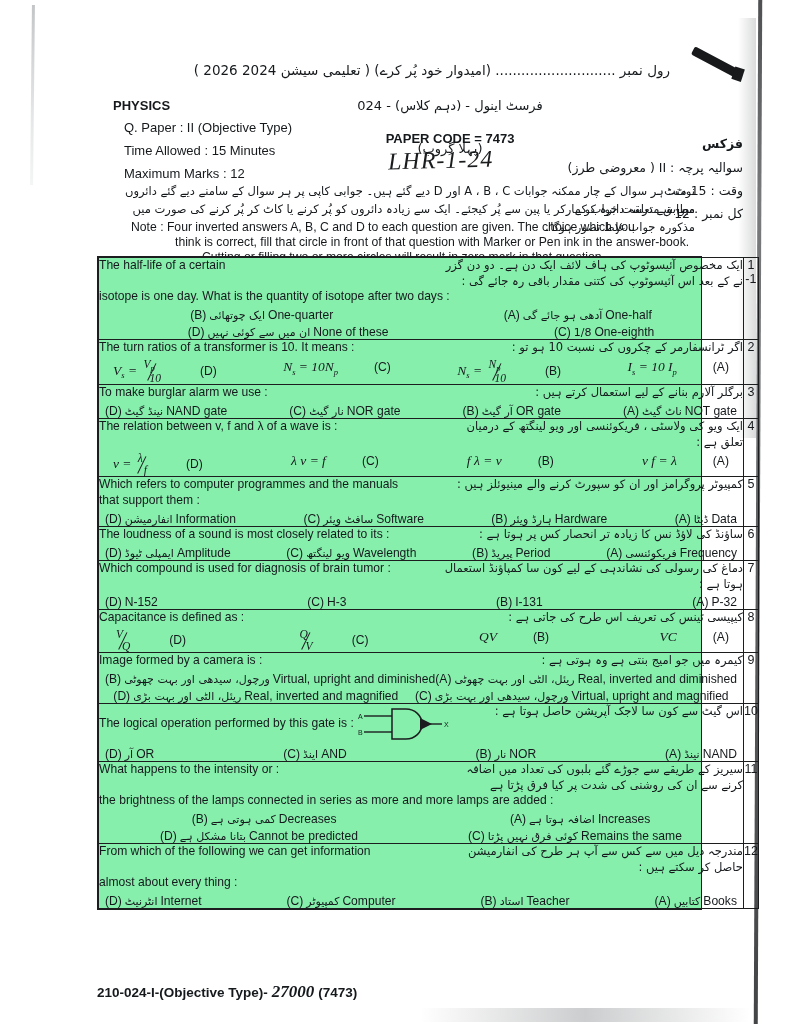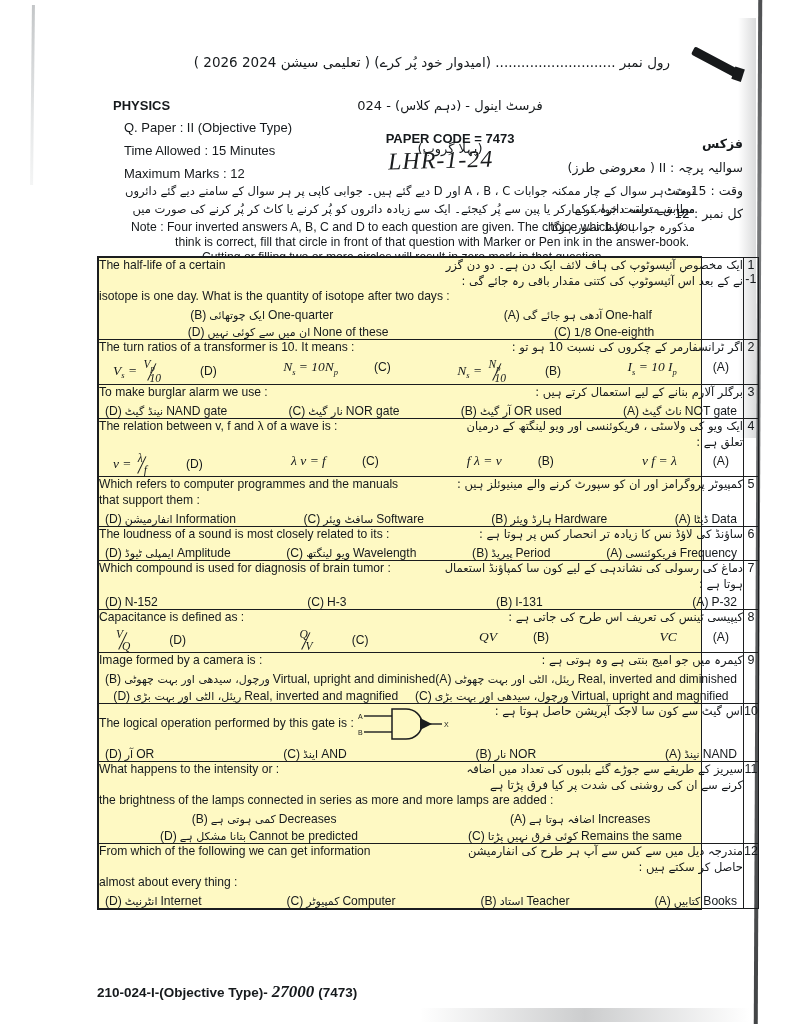--- a/index.html
+++ b/index.html
@@ -62,21 +62,21 @@
     width: 10px; height: 13px;
     background: #17191b;
     transform: rotate(-10deg);
   }
 
   
   .header { position: absolute; left: 0; top: 0; width: 791px; }
 
   .rollno-line {
     position: absolute;
-    left: 150px; top: 54px;
+    left: 150px; top: 62px;
     width: 520px;
     text-align: right;
     font-size: 13.5px;
     direction: rtl;
     white-space: nowrap;
   }
   .urdu { font-family: "DejaVu Sans", sans-serif; }
   .hdr-left {
     position: absolute;
     font-size: 13px;
@@ -133,21 +133,21 @@
   .note-eng .lbl { }
   .note-center { text-align: center; }
 
   
   .qtable {
     position: absolute;
     left: 97px; top: 256px;
     width: 603px;
     border: 1.6px solid #1b1d1f;
     border-collapse: collapse;
-    background: #fef9c3;
+    background: #86efac;
   }
   .qtable table { border-collapse: collapse; width: 100%; }
   .qtable td {
     border: 1.3px solid #1b1d1f;
     vertical-align: top;
     padding: 0;
   }
   .qnum {
     width: 28px;
     text-align: center;
@@ -370,21 +370,21 @@
             </div>
             <div class="opts">
               <span class="opt">
                 <span class="key">(A)</span>
                 <span class="ur">ناٹ گیٹ</span>
                 <span class="en">NOT gate</span>
               </span>
               <span class="opt">
                 <span class="key">(B)</span>
                 <span class="ur">آر گیٹ</span>
-                <span class="en">OR used</span>
+                <span class="en">OR gate</span>
               </span>
               <span class="opt">
                 <span class="key">(C)</span>
                 <span class="ur">نار گیٹ</span>
                 <span class="en">NOR gate</span>
               </span>
               <span class="opt">
                 <span class="key">(D)</span>
                 <span class="ur">نینڈ گیٹ</span>
                 <span class="en">NAND gate</span>

